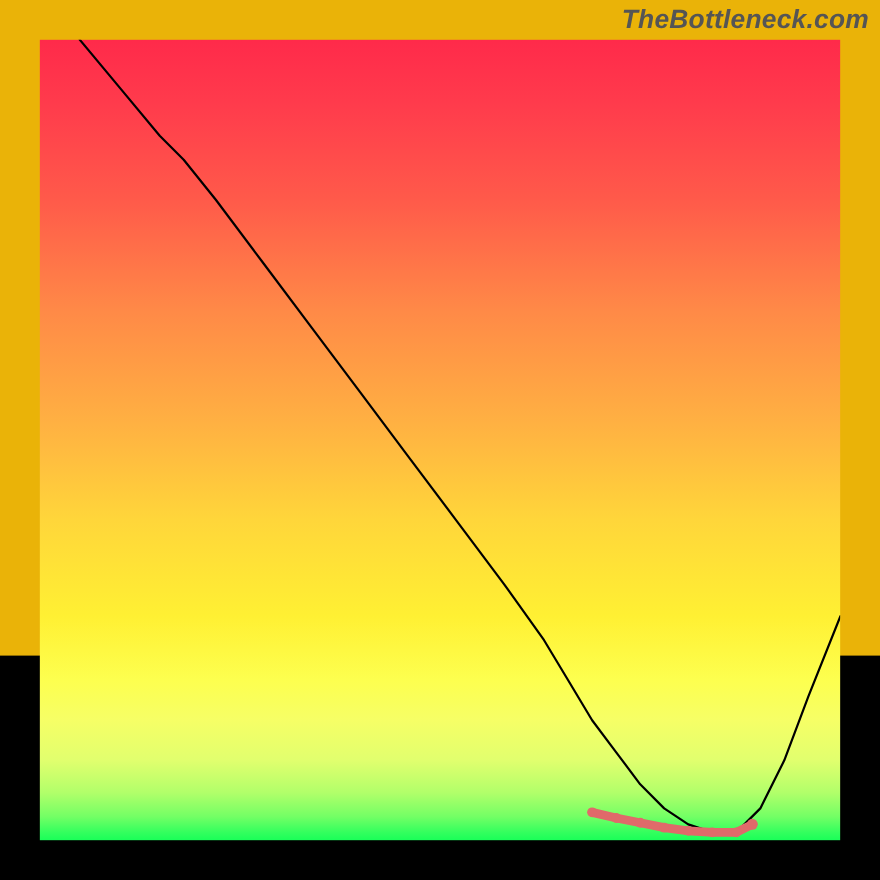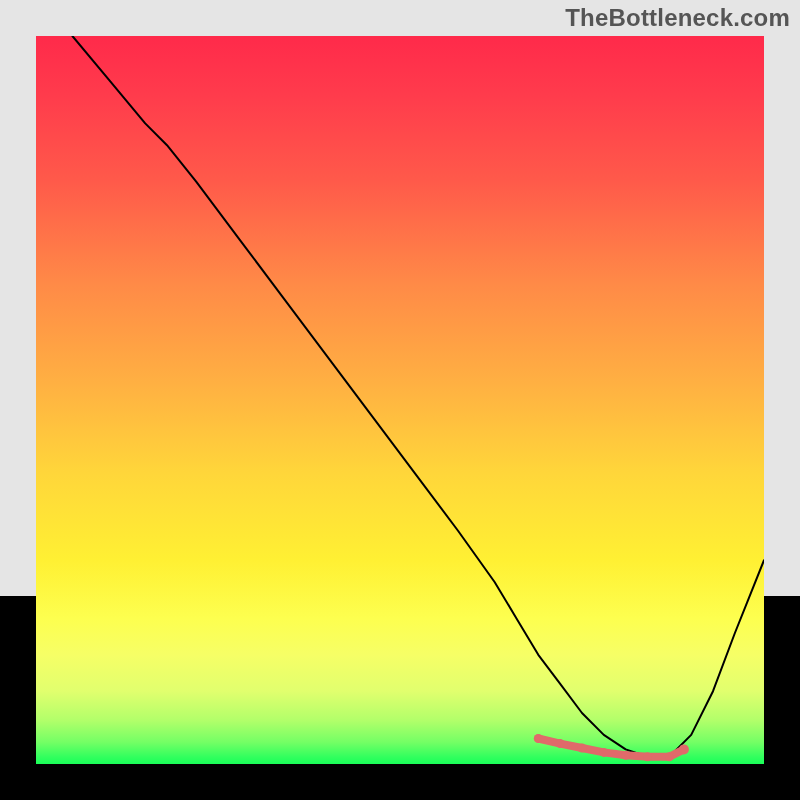--- a/index.html
+++ b/index.html
@@ -1,21 +1,22 @@
 <!DOCTYPE html>
 <html><head>
 <meta charset="utf-8">
 <style>
   * { margin: 0; padding: 0; box-sizing: border-box; }
   html, body { width: 800px; height: 800px; overflow: hidden; background: #000; }
   .frame {
     position: relative;
     width: 800px;
     height: 596px;
-    background: #e5e5e5;
+    background: #eab308;
+    font-style: italic;
   }
   .watermark {
     position: absolute;
     top: 4px;
     right: 10px;
     font-family: Arial, Helvetica, sans-serif;
     font-size: 24px;
     font-weight: bold;
     color: #555;
     letter-spacing: 0.2px;

